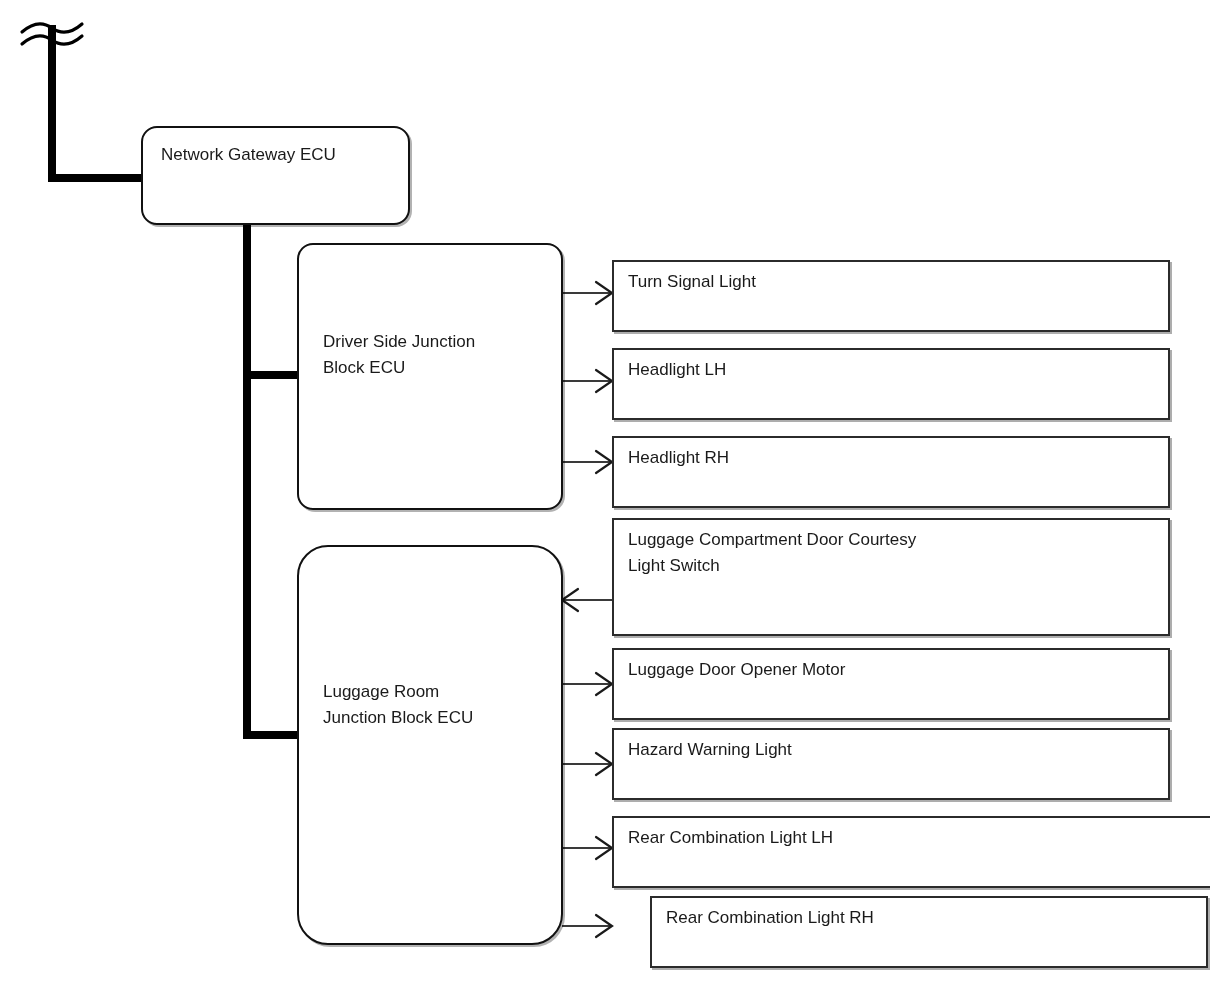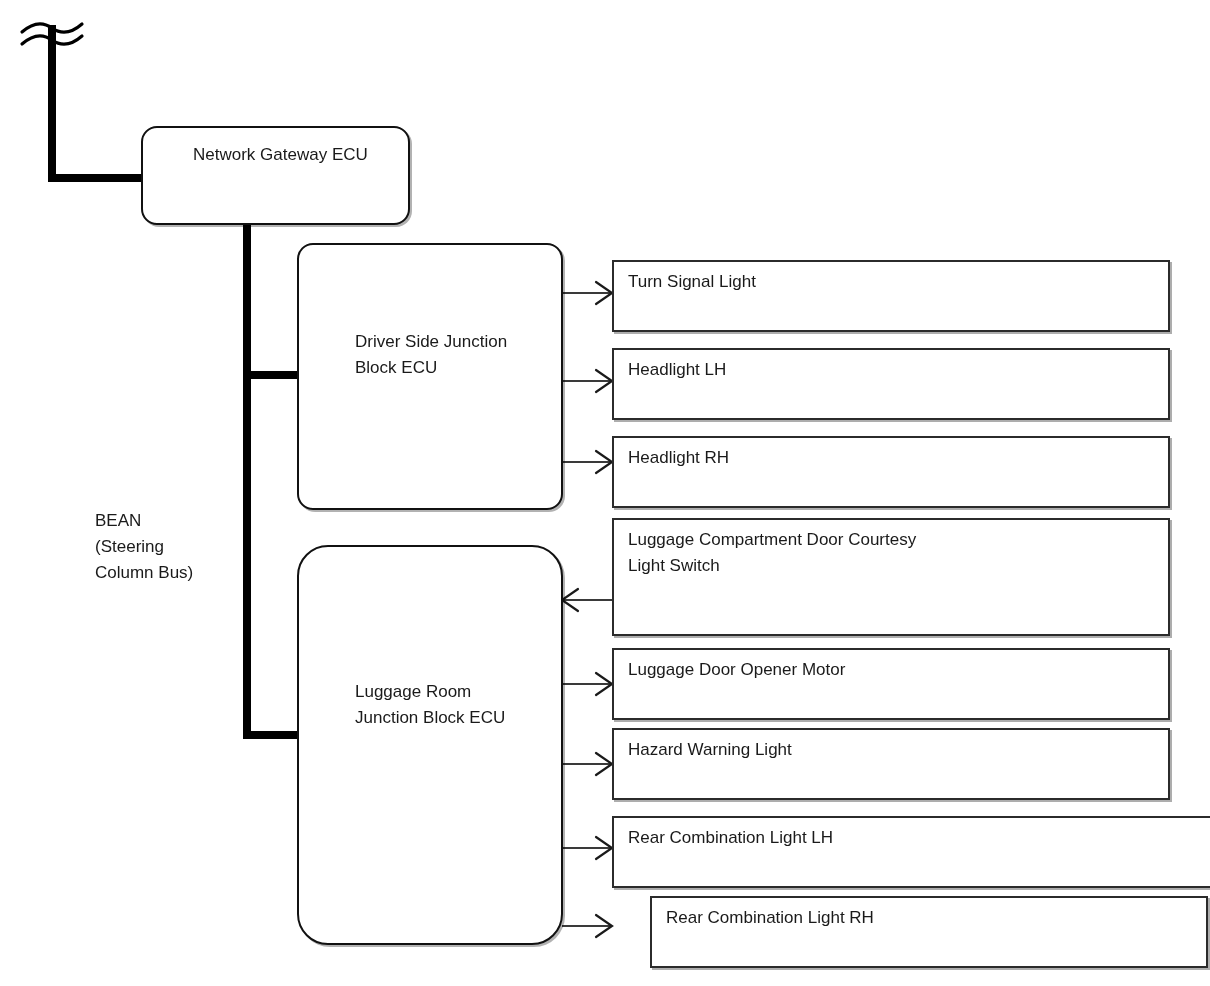--- a/index.html
+++ b/index.html
@@ -36,21 +36,20 @@
     border-radius: 16px;
     box-shadow: 2px 2px 0 rgba(0,0,0,0.30);
   }
   .ecu-label {
     position: absolute;
     left: 24px;
     font-size: 17px;
     line-height: 26px;
     color: #1a1a1a;
     white-space: pre-line;
-    margin-left: 32px;
   }
   #ecu-gateway { left: 141px; top: 126px; width: 269px; height: 99px; }
   #ecu-gateway .ecu-label { top: 14px; left: 18px; }
 
   #ecu-driver { left: 297px; top: 243px; width: 266px; height: 267px; }
   #ecu-driver .ecu-label { top: 84px; }
 
   #ecu-luggage { left: 297px; top: 545px; width: 266px; height: 400px; }
   #ecu-luggage .ecu-label { top: 132px; }
 
@@ -146,23 +145,20 @@
   <div class="ecu-box" id="ecu-driver" style="left: 297px; top: 243px; width: 266px; height: 267px;">
     <div class="ecu-label">Driver Side Junction
 Block ECU</div>
   </div>
 
   <div class="ecu-box" id="ecu-luggage" style="left: 297px; top: 545px; width: 266px; height: 400px; border-radius: 31px;">
     <div class="ecu-label">Luggage Room
 Junction Block ECU</div>
   </div>
 
-  <div id="bus-caption">BEAN
-(Steering
-Column Bus)</div>
 
   <div id="component-list">
       <div class="component-box" style="left: 612px; top: 260px; width: 558px; height: 72px;">
         <div class="component-label">Turn Signal Light</div>
       </div>
       <div class="component-box" style="left: 612px; top: 348px; width: 558px; height: 72px;">
         <div class="component-label">Headlight LH</div>
       </div>
       <div class="component-box" style="left: 612px; top: 436px; width: 558px; height: 72px;">
         <div class="component-label">Headlight RH</div>

